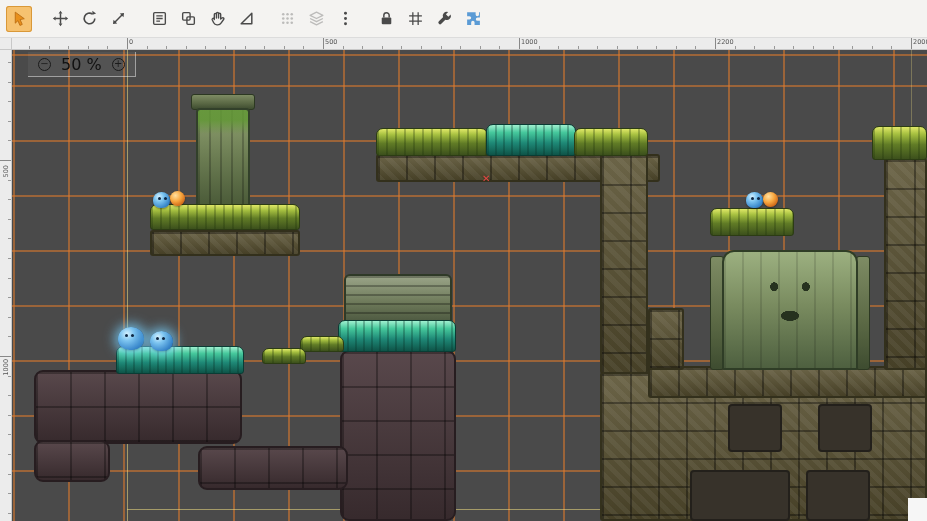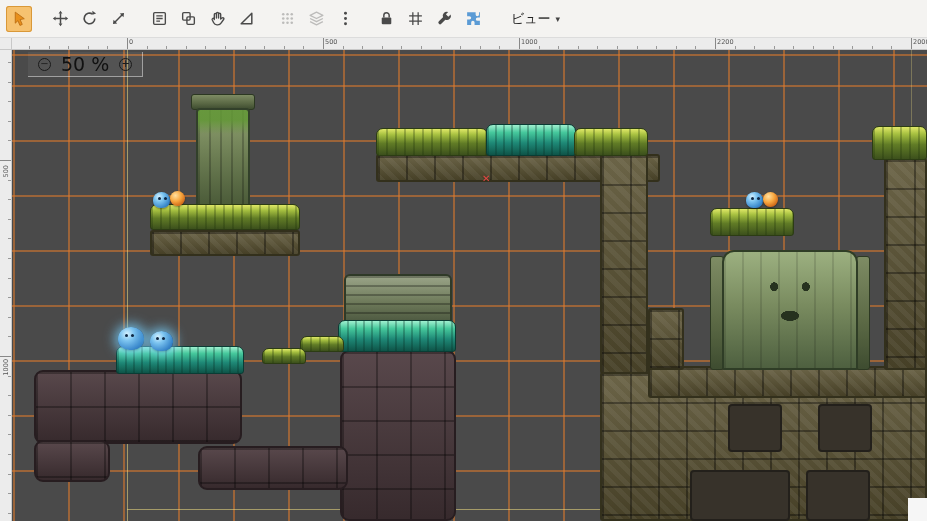--- a/index.html
+++ b/index.html
@@ -51,21 +51,21 @@
   .scroll-corner{position:absolute;right:0;bottom:0;width:19px;height:23px;background:#f6f6f6;}
 
   
   .zoom-panel{position:absolute;left:16px;top:2px;height:25px;display:flex;align-items:center;gap:10px;
               padding:0 10px;background:rgba(255,255,255,0.05);
               border-right:1px solid rgba(255,255,255,0.45);
               border-bottom:1px solid rgba(255,255,255,0.45);}
   .zoom-btn{width:13px;height:13px;border:1.5px solid #1b1b1b;border-radius:50%;
             display:flex;align-items:center;justify-content:center;
             font-size:10px;line-height:1;color:#1b1b1b;cursor:pointer;}
-  .zoom-val{font-size:19px;color:#111;text-align:center;}
+  .zoom-val{font-size:16px;color:#111;text-align:center;}
 
   
   .obj{position:absolute;}
   .grass-olive{
     background-image:
       repeating-linear-gradient(90deg, rgba(30,50,10,0.28) 0 2px, transparent 2px 9px),
       linear-gradient(180deg,#e0e868 0%,#a6c040 22%,#617c26 55%,#3c501c 100%);
     border:1px solid #2c3c14;border-radius:7px 7px 3px 3px;}
   .grass-teal{
     background-image:
@@ -226,24 +226,20 @@
               <path d="M13.8 4.2 a3.8 3.8 0 0 1 -5 4.9 L5 13 a1.6 1.6 0 0 1 -2.3 -2.3 L6.6 6.9 a3.8 3.8 0 0 1 4.9 -5 L9.3 4.1 l2.3 2.3 Z"></path>
             </svg>
           </button>
           <button class="tb-btn">
             <svg viewBox="0 0 16 16" fill="#5b9bd5">
               <path d="M6 2 h4 v2.2 a1.6 1.6 0 0 0 3.2 0 V2 H14 v5 h-2.2 a1.6 1.6 0 0 0 0 3.2 H14 V14 H9 v-2.2 a1.6 1.6 0 0 0 -3.2 0 V14 H2 V9 h2.2 a1.6 1.6 0 0 0 0 -3.2 H2 V2 Z"></path>
             </svg>
           </button>
         </div>
       </div>
-    <div class="view-menu">
-      <span>ビュー</span>
-      <span class="caret">▾</span>
-    </div>
   </div>
 
   <div class="editor">
     <div class="ruler-corner"></div>
     <div class="ruler-h">
         <div class="tick" style="left: 17px;"></div>
         <div class="tick" style="left: 36.6px;"></div>
         <div class="tick" style="left: 56.2px;"></div>
         <div class="tick" style="left: 75.8px;"></div>
         <div class="tick" style="left: 95.4px;"></div>

